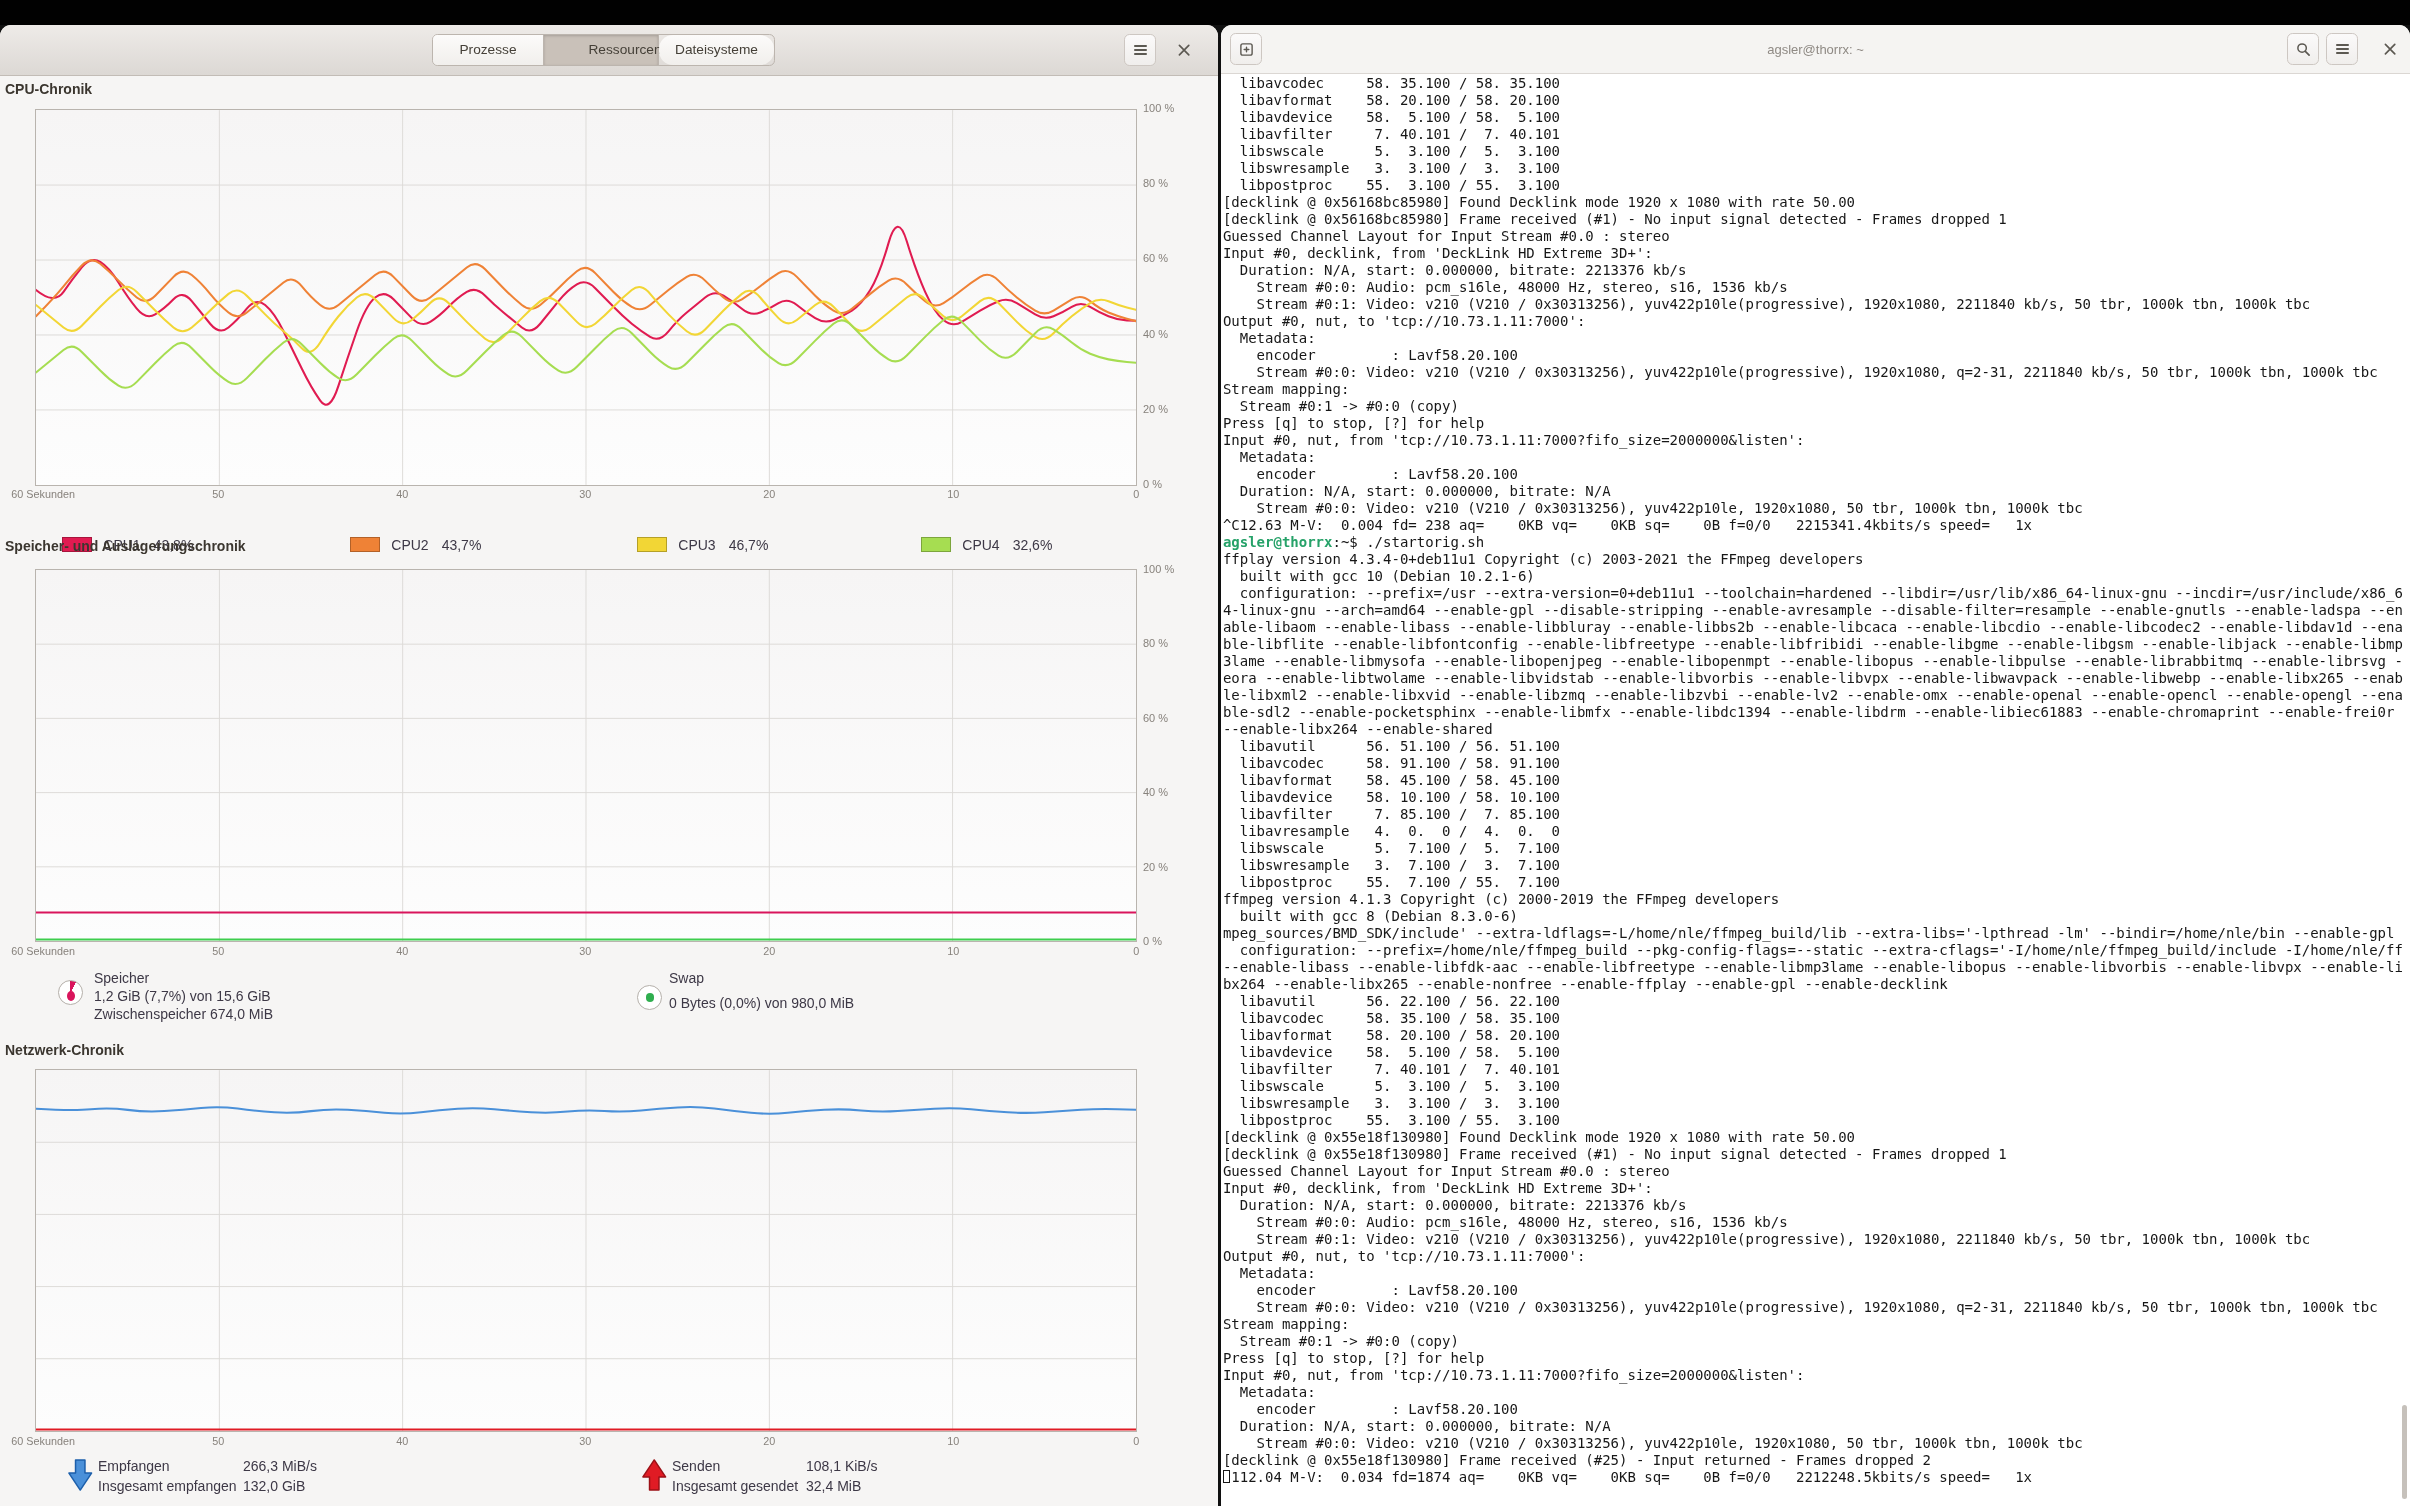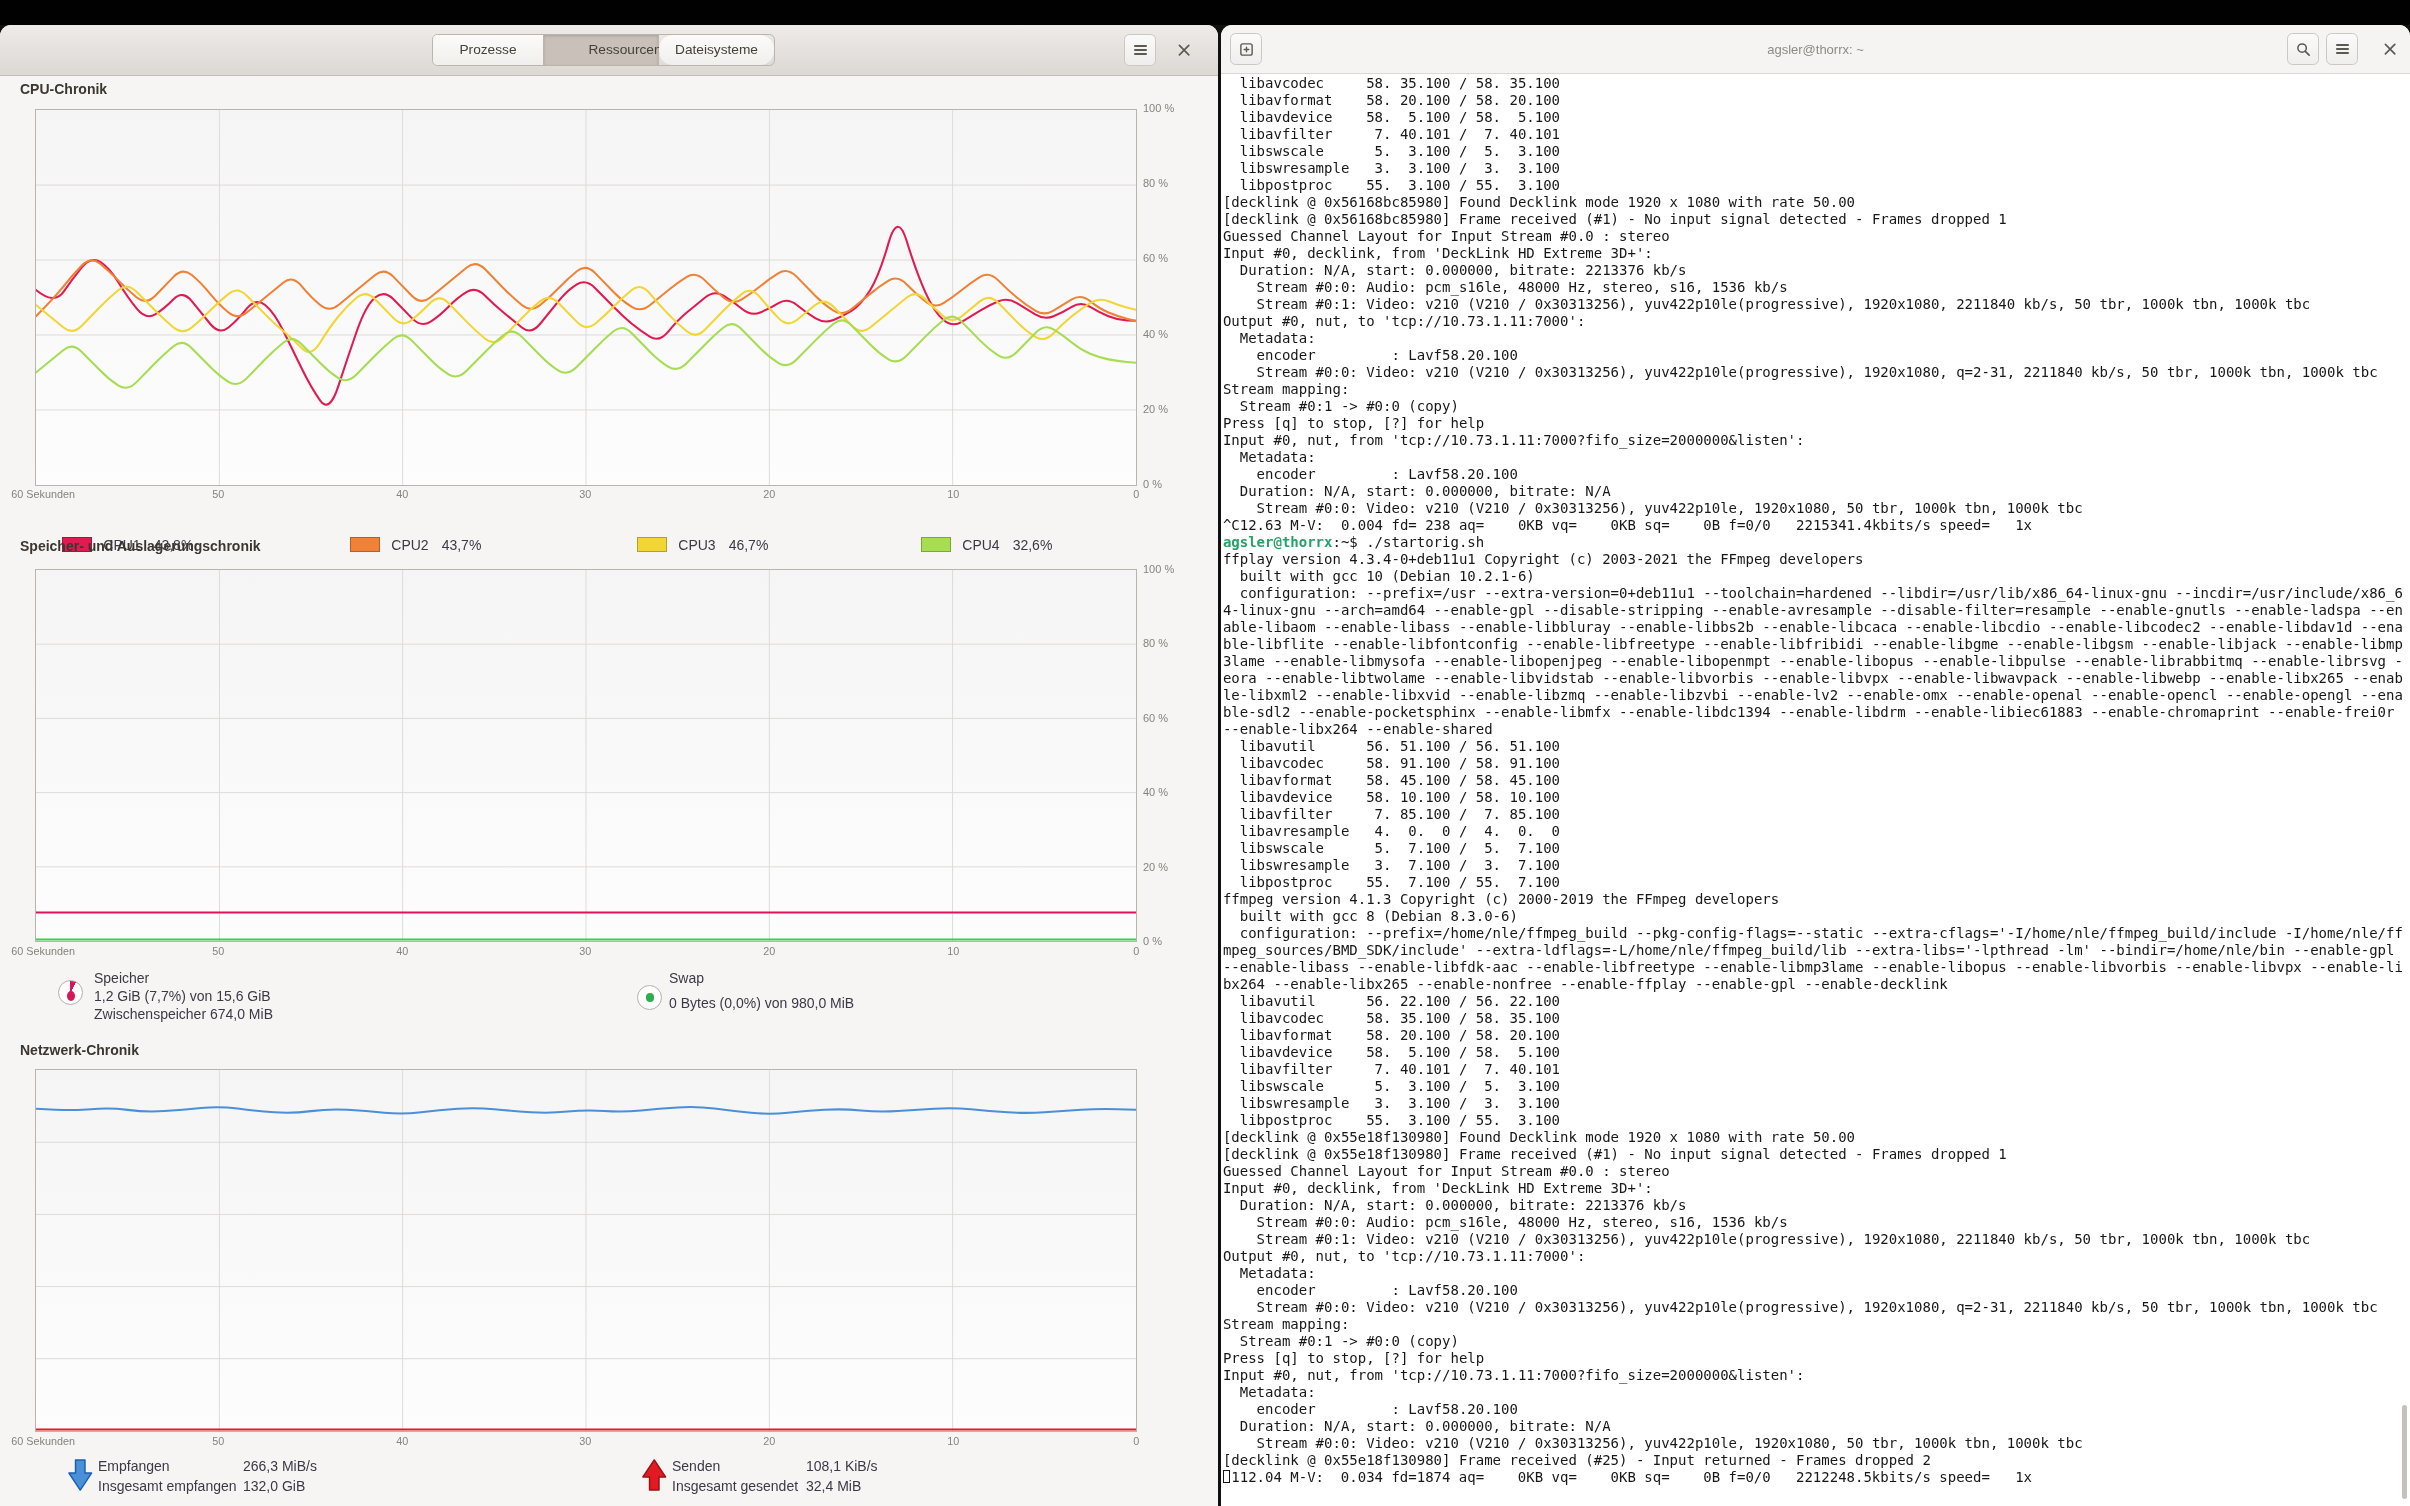--- a/index.html
+++ b/index.html
@@ -20,21 +20,21 @@
   .tabbtn:last-child { border-right:none;border-radius:14px; }
   .tabbtn.active { background:#c9c1b9; box-shadow:inset 0 0.9px 2.8px rgba(0,0,0,.18); }
   .tabbtn:nth-child(1){ width:111px; } .tabbtn:nth-child(2){ width:115px;padding-left:48px; } .tabbtn:nth-child(3){ width:115px; }
   .hbtn { position:absolute; top:9.4px; width:32px; height:32px; border-radius:5.6px;
       display:flex; align-items:center; justify-content:center; }
   .hbtn.framed { background:linear-gradient(#fbfafa,#f0eeec); border:0.9px solid #cdc7c2; }
   #sysmon-menu { left:1124px; } #sysmon-close { left:1168px; }
   .burger { width:13px; height:9.4px; display:flex; flex-direction:column; justify-content:space-between; }
   .burger i { display:block; height:1.7px; background:#5c5952; border-radius:0.9px; }
 
-  .sec-title { position:absolute; left:20px; font-size:14px; font-weight:bold; color:#3b362f; }
+  .sec-title { position:absolute; left:5px; font-size:14px; font-weight:bold; color:#3b362f; }
   .chart { position:absolute; left:35px; width:1102px; border:0.9px solid #b9b4ae;
       background:linear-gradient(#f6f5f5,#fdfdfd); }
   .chart svg { display:block; }
   .ylabels { position:absolute; left:1143px; width:72px; display:flex; flex-direction:column;
       justify-content:space-between; }
   .ylabels span { height:13px; line-height:13px; font-size:11px; color:#87827c; }
   .xlabels { position:absolute; left:11.3px; width:1139px; height:13px; font-size:10.8px; color:#87827c; }
   .xlabels span { position:absolute; top:0; transform:translateX(-50%); white-space:nowrap; }
   .xlabels span:first-child { transform:none; }
 
@@ -317,22 +317,22 @@
       <div class="tl">  libavcodec     58. 91.100 / 58. 91.100</div>
       <div class="tl">  libavformat    58. 45.100 / 58. 45.100</div>
       <div class="tl">  libavdevice    58. 10.100 / 58. 10.100</div>
       <div class="tl">  libavfilter     7. 85.100 /  7. 85.100</div>
       <div class="tl">  libavresample   4.  0.  0 /  4.  0.  0</div>
       <div class="tl">  libswscale      5.  7.100 /  5.  7.100</div>
       <div class="tl">  libswresample   3.  7.100 /  3.  7.100</div>
       <div class="tl">  libpostproc    55.  7.100 / 55.  7.100</div>
       <div class="tl">ffmpeg version 4.1.3 Copyright (c) 2000-2019 the FFmpeg developers</div>
       <div class="tl">  built with gcc 8 (Debian 8.3.0-6)</div>
+      <div class="tl">mpeg_sources/BMD_SDK/include' --extra-ldflags=-L/home/nle/ffmpeg_build/lib --extra-libs='-lpthread -lm' --bindir=/home/nle/bin --enable-gpl</div>
       <div class="tl">  configuration: --prefix=/home/nle/ffmpeg_build --pkg-config-flags=--static --extra-cflags='-I/home/nle/ffmpeg_build/include -I/home/nle/ff</div>
-      <div class="tl">mpeg_sources/BMD_SDK/include' --extra-ldflags=-L/home/nle/ffmpeg_build/lib --extra-libs='-lpthread -lm' --bindir=/home/nle/bin --enable-gpl</div>
       <div class="tl">--enable-libass --enable-libfdk-aac --enable-libfreetype --enable-libmp3lame --enable-libopus --enable-libvorbis --enable-libvpx --enable-li</div>
       <div class="tl">bx264 --enable-libx265 --enable-nonfree --enable-ffplay --enable-gpl --enable-decklink</div>
       <div class="tl">  libavutil      56. 22.100 / 56. 22.100</div>
       <div class="tl">  libavcodec     58. 35.100 / 58. 35.100</div>
       <div class="tl">  libavformat    58. 20.100 / 58. 20.100</div>
       <div class="tl">  libavdevice    58.  5.100 / 58.  5.100</div>
       <div class="tl">  libavfilter     7. 40.101 /  7. 40.101</div>
       <div class="tl">  libswscale      5.  3.100 /  5.  3.100</div>
       <div class="tl">  libswresample   3.  3.100 /  3.  3.100</div>
       <div class="tl">  libpostproc    55.  3.100 / 55.  3.100</div>

